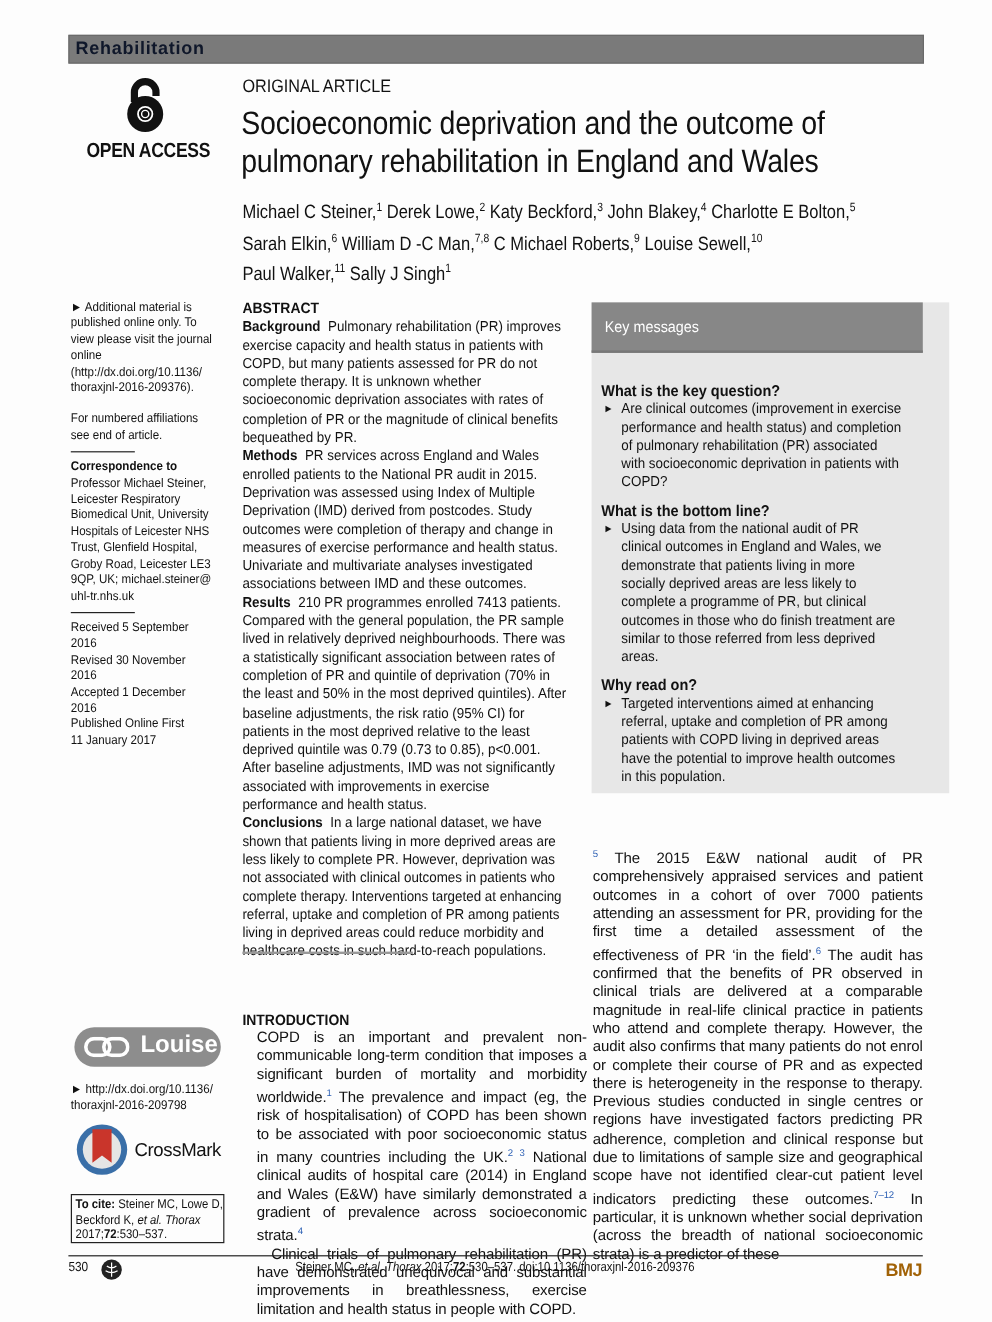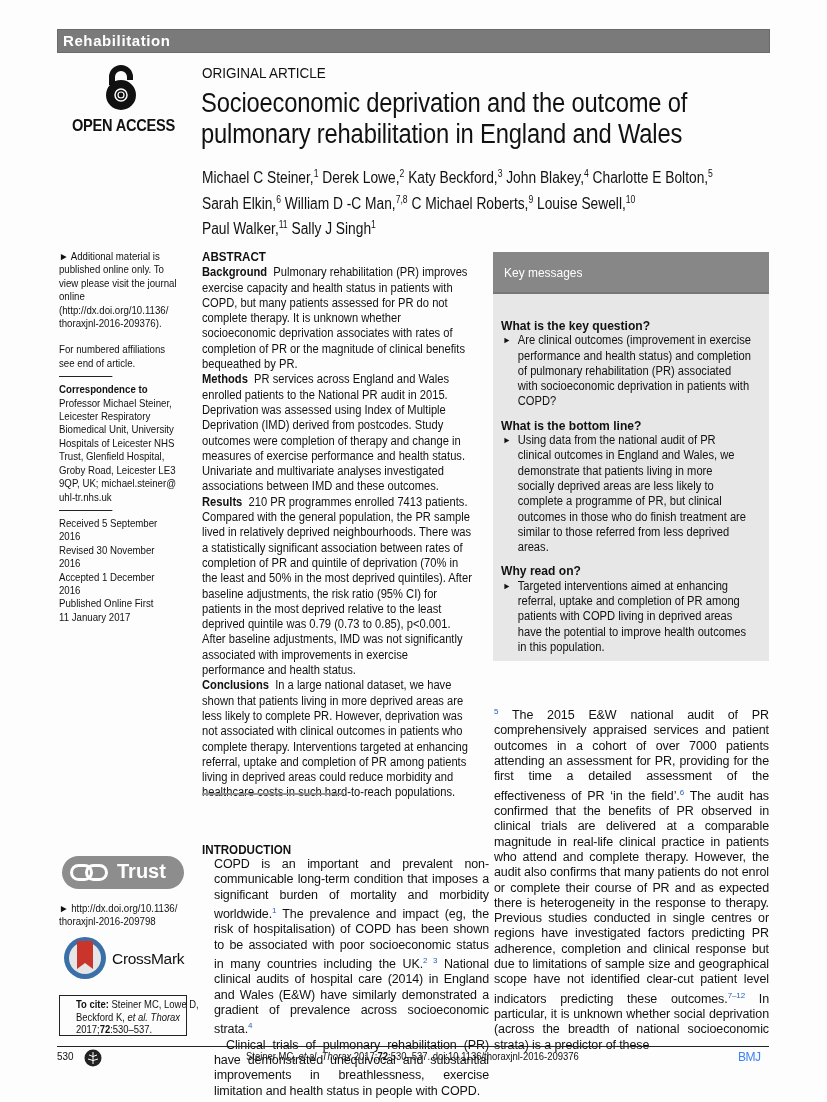--- a/index.html
+++ b/index.html
@@ -1,68 +1,68 @@
 <!DOCTYPE html>
 <html><head>
 <meta charset="utf-8">
 <style>
   html, body { margin: 0; padding: 0; background: #fdfdfd; }
   body { width: 827px; height: 1102px; position: relative; overflow: hidden; color: #111; }
   .sans { font-family: "Liberation Sans", "DejaVu Sans", sans-serif; }
   .serif { font-family: Liberation Sans, sans-serif; }
 
   #section-bar { position: absolute; left: 57px; top: 29px; width: 711px; height: 22px; background: #7a7a7a; border: 1px solid #6a6a6a; }
-  #section-bar span { position: absolute; left: 5px; top: 2px; color: #ffffff; font-weight: bold; font-size: 15px; letter-spacing: 0.6px; }
+  #section-bar span { position: absolute; left: 5px; top: 2px; color: #0f172a; font-weight: bold; font-size: 15px; letter-spacing: 0.6px; }
 
   #oa-icon { position: absolute; left: 99px; top: 65px; width: 44px; height: 46px; }
   #oa-label { position: absolute; left: 72px; top: 116px; font-size: 17px; font-weight: bold; letter-spacing: -0.3px; transform: scaleX(0.86); transform-origin: left; }
 
   #article-type { position: absolute; left: 202px; top: 64px; font-size: 15px; transform: scaleX(0.9); transform-origin: left; }
   #title { position: absolute; left: 201px; top: 88px; width: 590px; font-size: 27px; line-height: 31px; transform: scaleX(0.88); transform-origin: left; letter-spacing: -0.2px; }
   #authors { position: absolute; left: 202px; top: 163px; width: 660px; font-size: 16px; line-height: 21px; transform: scaleX(0.86); transform-origin: left; }
   #authors sup { font-size: 10px; }
 
   .sidebar { position: absolute; left: 59px; width: 130px; font-size: 10.5px; line-height: 13.4px; transform: scaleX(0.92); transform-origin: left; }
   .sidebar .rule { width: 58px; border-top: 1px solid #222; margin: 6px 0 6px 0; }
   .sidebar b { font-weight: bold; }
 
   #abstract { position: absolute; left: 202px; top: 250px; width: 292px; font-size: 12px; line-height: 15.3px; transform: scaleX(0.93); transform-origin: left; }
   #abstract .h { font-weight: bold; font-size: 12.5px; }
   #abstract .lead { font-weight: bold; }
   #abstract-rule { position: absolute; left: 202px; top: 793px; width: 142px; border-top: 2px solid #999; }
 
-  #key-box { position: absolute; left: 493px; top: 252px; width: 276px; height: 409px; background: #e7e7e7; }
+  #key-box { position: absolute; left: 493px; top: 252px; width: 276px; height: 409px; background: #e7e7e7; padding-left: 22px; }
   #key-head { position: absolute; left: 0; top: 0; width: 276px; height: 40px; background: #878787; border-bottom: 2px solid #777; }
   #key-head span { position: absolute; left: 11px; top: 13px; color: #fff; font-size: 13px; transform: scaleX(0.92); transform-origin: left; }
   #key-body { position: absolute; left: 8px; top: 60px; width: 270px; font-size: 12px; line-height: 15.3px; transform: scaleX(0.93); transform-origin: left; }
   #key-body .q { font-weight: bold; font-size: 13px; margin-top: 6px; }
   #key-body .item { position: relative; padding-left: 18px; }
   #key-body .bullet { position: absolute; left: 2px; top: 0; font-size: 9px; }
 
   #intro-head { position: absolute; left: 202px; top: 843px; font-weight: bold; font-size: 12.5px; transform: scaleX(0.93); transform-origin: left; }
   .body-col { position: absolute; font-size: 12.5px; line-height: 15.3px; text-align: justify; letter-spacing: -0.1px; }
   #intro-text { left: 214px; top: 857px; width: 275px; }
   #right-text { left: 494px; top: 704px; width: 275px; }
   .body-col sup { font-size: 8px; color: #2b5fb4; }
   .indent { text-indent: 12px; }
 
   #linked-badge { position: absolute; left: 62px; top: 856px; width: 122px; height: 33px; background: #8d8d8d; border-radius: 17px; }
   #linked-badge .chain { position: absolute; left: 8px; top: 8px; width: 38px; height: 17px; }
   #linked-badge .txt { position: absolute; left: 55px; top: 4px; color: #fff; font-size: 20px; font-weight: bold; }
   #linked-link { position: absolute; left: 59px; top: 902px; width: 130px; font-size: 10.5px; line-height: 13px; transform: scaleX(0.92); transform-origin: left; }
   #crossmark { position: absolute; left: 62px; top: 935px; width: 130px; height: 46px; }
   #crossmark .txt { position: absolute; left: 50px; top: 15px; font-size: 15.5px; letter-spacing: -0.3px; text-align: right; }
-  #cite-box { position: absolute; left: 59px; top: 995px; width: 128px; height: 41px; border: 1px solid #222; padding: 2px 16px; box-sizing: border-box; font-size: 10.5px; line-height: 12.6px; }
+  #cite-box { position: absolute; left: 59px; top: 995px; width: 128px; height: 41px; border: 1px solid #222; padding: 2px 3px; box-sizing: border-box; font-size: 10.5px; line-height: 12.6px; }
   #cite-box .inner { transform: scaleX(0.9); transform-origin: left; white-space: nowrap; }
 
   #footer-rule { position: absolute; left: 57px; top: 1046px; width: 712px; border-top: 1px solid #222; }
   #page-num { position: absolute; left: 57px; top: 1050px; font-size: 11px; transform: scaleX(0.9); transform-origin: left; }
   #thorax-logo { position: absolute; left: 84px; top: 1049px; width: 18px; height: 18px; }
   #footer-cite { position: absolute; left: 246px; top: 1050px; font-size: 11px; transform: scaleX(0.86); transform-origin: left; white-space: nowrap; }
-  #bmj-logo { position: absolute; left: 738px; top: 1050px; font-size: 12px; font-weight: normal; color: #3b82f6; letter-spacing: -0.5px; }
+  #bmj-logo { position: absolute; left: 738px; top: 1050px; font-size: 15px; font-weight: bold; color: #a16207; letter-spacing: -0.5px; }
 </style>
 </head>
 <body>
 
 <div id="section-bar">
   <span class="sans">Rehabilitation</span>
 </div>
 
 <svg id="oa-icon" viewBox="0 0 44 46">
   <path d="M13 20 V12 a9 9 0 0 1 18 0 V15" fill="none" stroke="#111" stroke-width="6"></path>
@@ -138,21 +138,21 @@
 </div>
 <div id="right-text" class="body-col serif">
   <sup>5</sup><span> The 2015 E&amp;W national audit of PR comprehensively appraised services and patient outcomes in a cohort of over 7000 patients attending an assessment for PR, providing for the first time a detailed assessment of the effectiveness of PR ‘in the field’.</span><sup>6</sup><span> The audit has confirmed that the benefits of PR observed in clinical trials are delivered at a comparable magnitude in real-life clinical practice in patients who attend and complete therapy. However, the audit also confirms that many patients do not enrol or complete their course of PR and as expected there is heterogeneity in the response to therapy. Previous studies conducted in single centres or regions have investigated factors predicting PR adherence, completion and clinical response but due to limitations of sample size and geographical scope have not identified clear-cut patient level indicators predicting these outcomes.</span><sup>7–12</sup><span> In particular, it is unknown whether social deprivation (across the breadth of national socioeconomic strata) is a predictor of these</span>
 </div>
 
 <div id="linked-badge">
   <svg class="chain" viewBox="0 0 38 17">
     <rect x="1.5" y="1.5" width="20" height="14" rx="7" fill="none" stroke="#fff" stroke-width="3"></rect>
     <rect x="16.5" y="1.5" width="20" height="14" rx="7" fill="none" stroke="#fff" stroke-width="3"></rect>
   </svg>
-  <span class="txt sans">Trust</span>
+  <span class="txt sans">Louise</span>
 </div>
 <div id="linked-link" class="sans">► http://dx.doi.org/10.1136/ thoraxjnl-2016-209798</div>
 
 <div id="crossmark">
   <svg style="position:absolute;left:0;top:0;width:46px;height:46px;" viewBox="0 0 46 46">
     <circle cx="23" cy="23" r="21" fill="#3a6fa8"></circle>
     <circle cx="23" cy="23" r="16" fill="#e5e5e5"></circle>
     <path d="M15 6 H31 V34 L23 28 L15 34 Z" fill="#c9352b"></path>
   </svg>
   <span class="txt serif">CrossMark</span>

